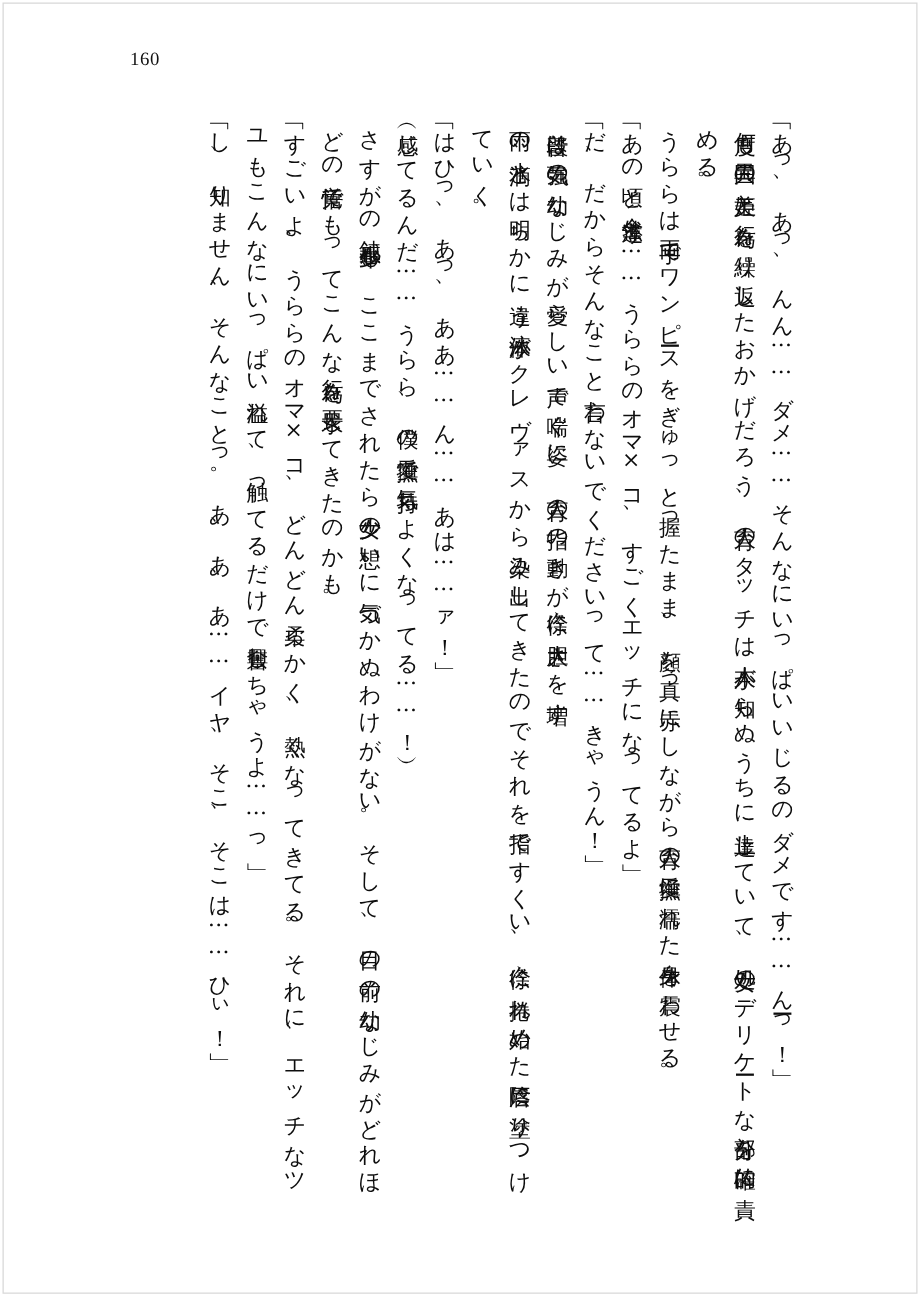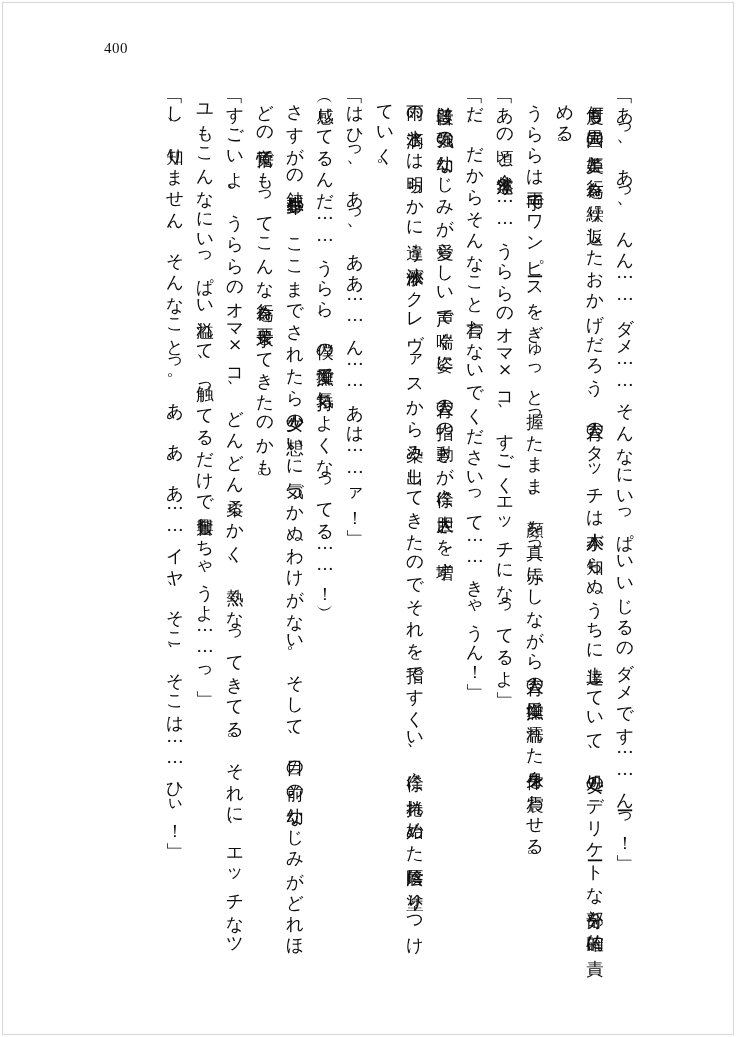--- a/index.html
+++ b/index.html
@@ -59,21 +59,21 @@
     padding: 0;
     text-indent: 0;
   }
 </style>
 </head>
 <body>
 
 <div class="page">
   <div class="page-frame"></div>
 
-  <div class="page-number">400</div>
+  <div class="page-number">160</div>
 
   <div class="text-block">
     <p class="para">「あっ、あっ、んん……ダメ……そんなにいっぱいいじるのダメです……んーっ！」</p>
     <p class="para">何度も異国の美姫と行為を繰り返したおかげだろう、育人のタッチは本人が知らぬうちに上達していて、処女のデリケートな部分を的確に責める。</p>
     <p class="para">うららは両手でワンピースをぎゅっと握ったまま、顔を真っ赤にしながら育人の愛撫に濡れた身体を震わせる。</p>
     <p class="para">「あの頃と全然違う……うららのオマ×コ、すごくエッチになってるよ」</p>
     <p class="para">「だ、だからそんなこと言わないでくださいって……きゃうん！」</p>
     <p class="para">普段は強気の幼なじみが愛らしい声で喘ぐ姿に、育人の指の動きが徐々に大胆さを増す。</p>
     <p class="para">雨の水滴とは明らかに違う液体がクレヴァスから染み出してきたのでそれを指ですくい、徐々に捲れ始めた陰唇に塗りつけていく。</p>
     <p class="para">「はひっ、あっ、ああ……ん……あは……ァ！」</p>

